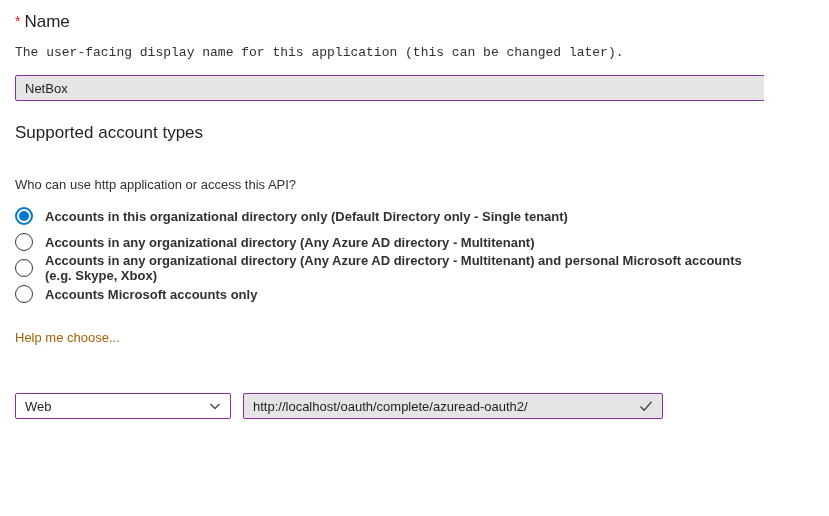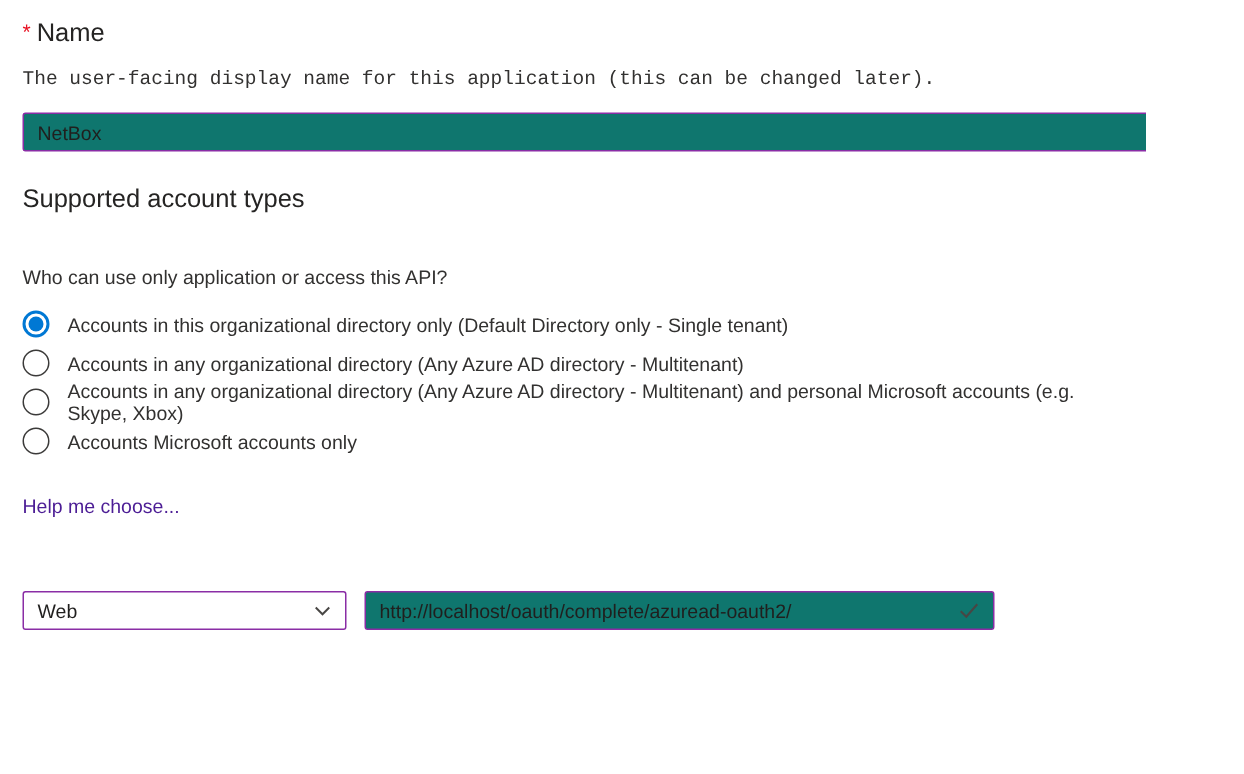--- a/index.html
+++ b/index.html
@@ -38,21 +38,21 @@
     margin: 10px 0 0 0;
     font-family: Liberation Mono, monospace;
   }
   
   .textbox {
     position: relative;
     box-sizing: border-box;
     height: 26px;
     border: 1px solid #8a2da5;
     border-radius: 2px;
-    background: #0f766e;
+    background: #e5e5e5;
     display: flex;
     align-items: center;
   }
   .textbox input {
     border: none;
     outline: none;
     background: transparent;
     font-family: "Liberation Sans", sans-serif;
     font-size: 13px;
     color: #201f1e;
@@ -72,20 +72,21 @@
   }
   .name-box { margin-top: 13px; width: 805px; }
   
   .question { font-size: 13px; margin: 33px 0 0 0; color: #323130; }
   .radio-group { margin-top: 11px; }
   .radio-option {
     display: flex;
     align-items: center;
     height: 26px;
     cursor: pointer;
+    font-weight: bold;
   }
   .radio-circle {
     flex: none;
     box-sizing: border-box;
     width: 18px;
     height: 18px;
     border: 1px solid #3b3a39;
     border-radius: 50%;
     position: relative;
     margin-right: 12px;
@@ -98,21 +99,21 @@
     position: absolute;
     left: 2px; top: 2px; right: 2px; bottom: 2px;
     border-radius: 50%;
     background: #0078d4;
   }
   .radio-label { font-size: 13px; color: #323130; }
   .help-link {
     display: inline-block;
     margin-top: 23px;
     font-size: 13px;
-    color: #4c1d95;
+    color: #a16207;
     text-decoration: none;
     cursor: pointer;
   }
   
   .section-accounts { margin-top: 21px; }
   .section-redirect { margin-top: 47px; }
   .redirect-desc { width: 800px; }
   
   .controls-row {
     margin-top: 18px;
@@ -157,21 +158,21 @@
     <div class="textbox name-box">
       <input type="text" value="NetBox" style="">
       <svg class="valid-check" viewBox="0 0 16 16">
         <path d="M2.5 8.5 L6.2 12.2 L13.5 3.8" fill="none" stroke="#484644" stroke-width="1.4"></path>
       </svg>
     </div>
   </div>
 
   <div class="section-accounts">
     <h2 class="section-title">Supported account types</h2>
-    <p class="question">Who can use only application or access this API?</p>
+    <p class="question">Who can use http application or access this API?</p>
 
     <div class="radio-group">
       <div class="radio-option selected">
         <span class="radio-circle"></span>
         <span class="radio-label">Accounts in this organizational directory only (Default Directory only - Single tenant)</span>
       </div>
       <div class="radio-option">
         <span class="radio-circle"></span>
         <span class="radio-label">Accounts in any organizational directory (Any Azure AD directory - Multitenant)</span>
       </div>

